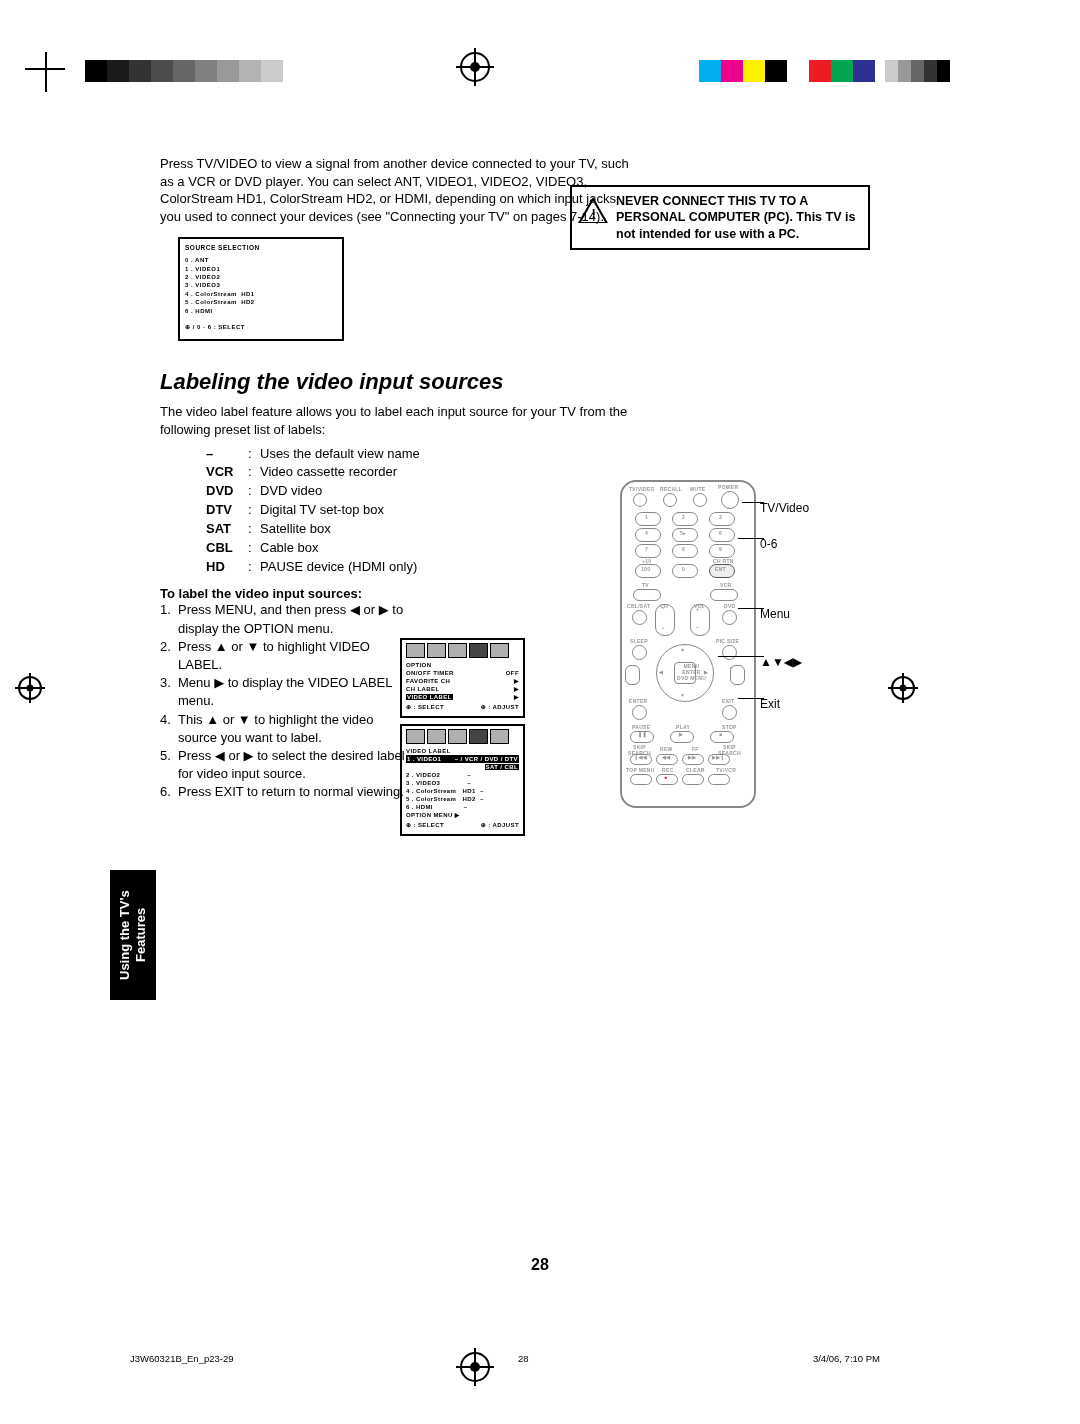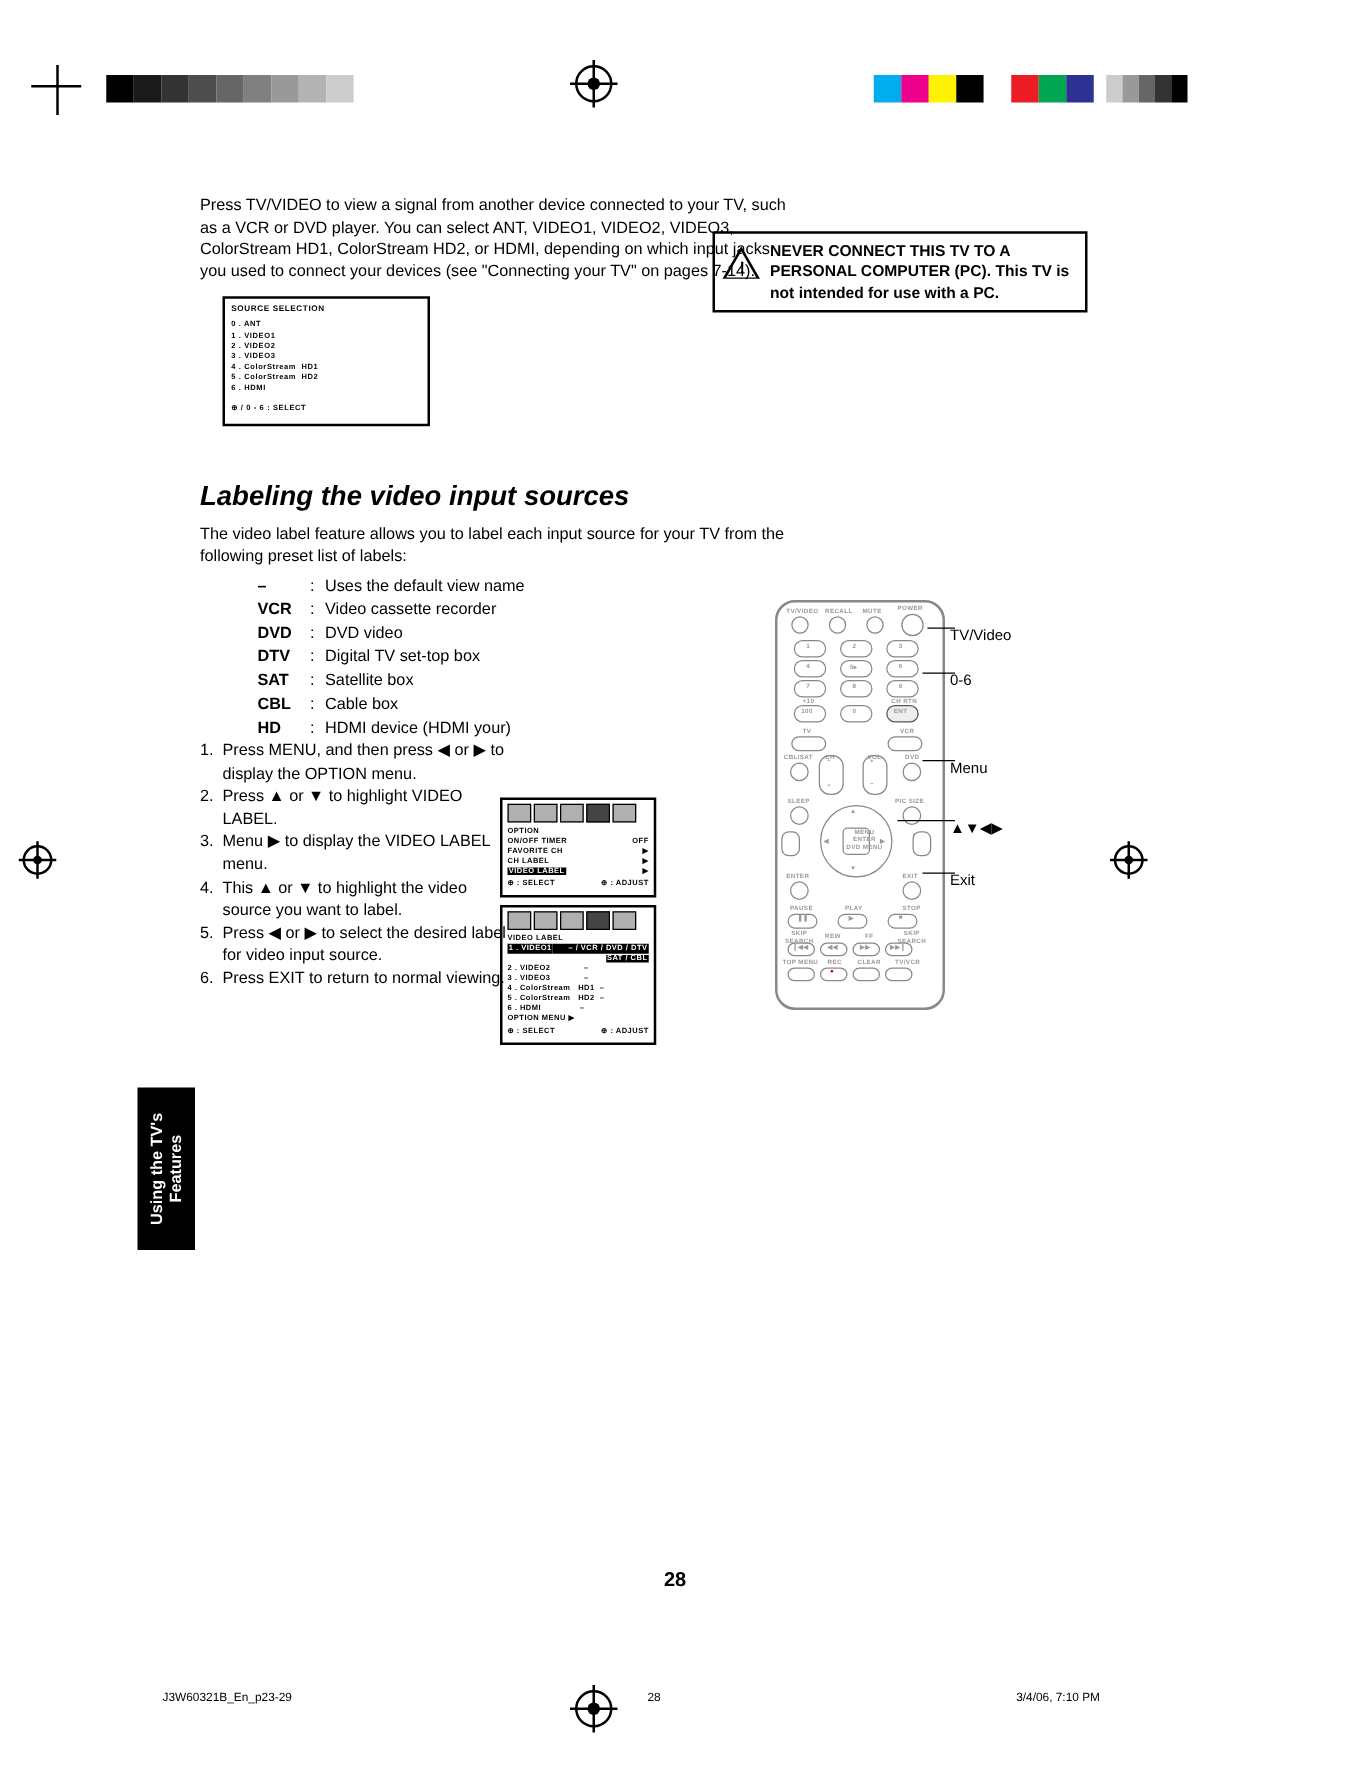--- a/index.html
+++ b/index.html
@@ -331,21 +331,21 @@
           <div class="row">3 . VIDEO3</div>
           <div class="row">4 . ColorStream  HD1</div>
           <div class="row">5 . ColorStream  HD2</div>
           <div class="row">6 . HDMI</div>
         </div>
       <div class="footer">
           <span>⊕ / 0 - 6 : SELECT</span>
         </div>
     </div>
 
-    <h2 class="section" style="margin-top:43px;">Labeling the video input sources</h2>
+    <h2 class="section" style="margin-top:28px;">Labeling the video input sources</h2>
     <div class="body-text" style="max-width:470px;">The video label feature allows you to label each input source for your TV from the following preset list of labels:</div>
 
     <div class="labels-wrap" id="labels-wrap">
         <div class="label-row">
           <span class="k">–</span>
           <span class="colon">:</span>
           <span class="v">Uses the default view name</span>
         </div>
         <div class="label-row">
           <span class="k">VCR</span>
@@ -368,24 +368,25 @@
           <span class="v">Satellite box</span>
         </div>
         <div class="label-row">
           <span class="k">CBL</span>
           <span class="colon">:</span>
           <span class="v">Cable box</span>
         </div>
         <div class="label-row">
           <span class="k">HD</span>
           <span class="colon">:</span>
-          <span class="v">HDMI device (HDMI your)</span>
+          <span class="v">PAUSE device (HDMI only)</span>
         </div>
       </div>
 
+    <div class="steps-title">To label the video input sources:</div>
     <div id="steps-wrap">
         <div class="step">
           <span class="n">1.</span>
           <span class="t">Press MENU, and then press ◀ or ▶ to display the OPTION menu.</span>
         </div>
         <div class="step">
           <span class="n">2.</span>
           <span class="t">Press ▲ or ▼ to highlight VIDEO LABEL.</span>
         </div>
         <div class="step">

